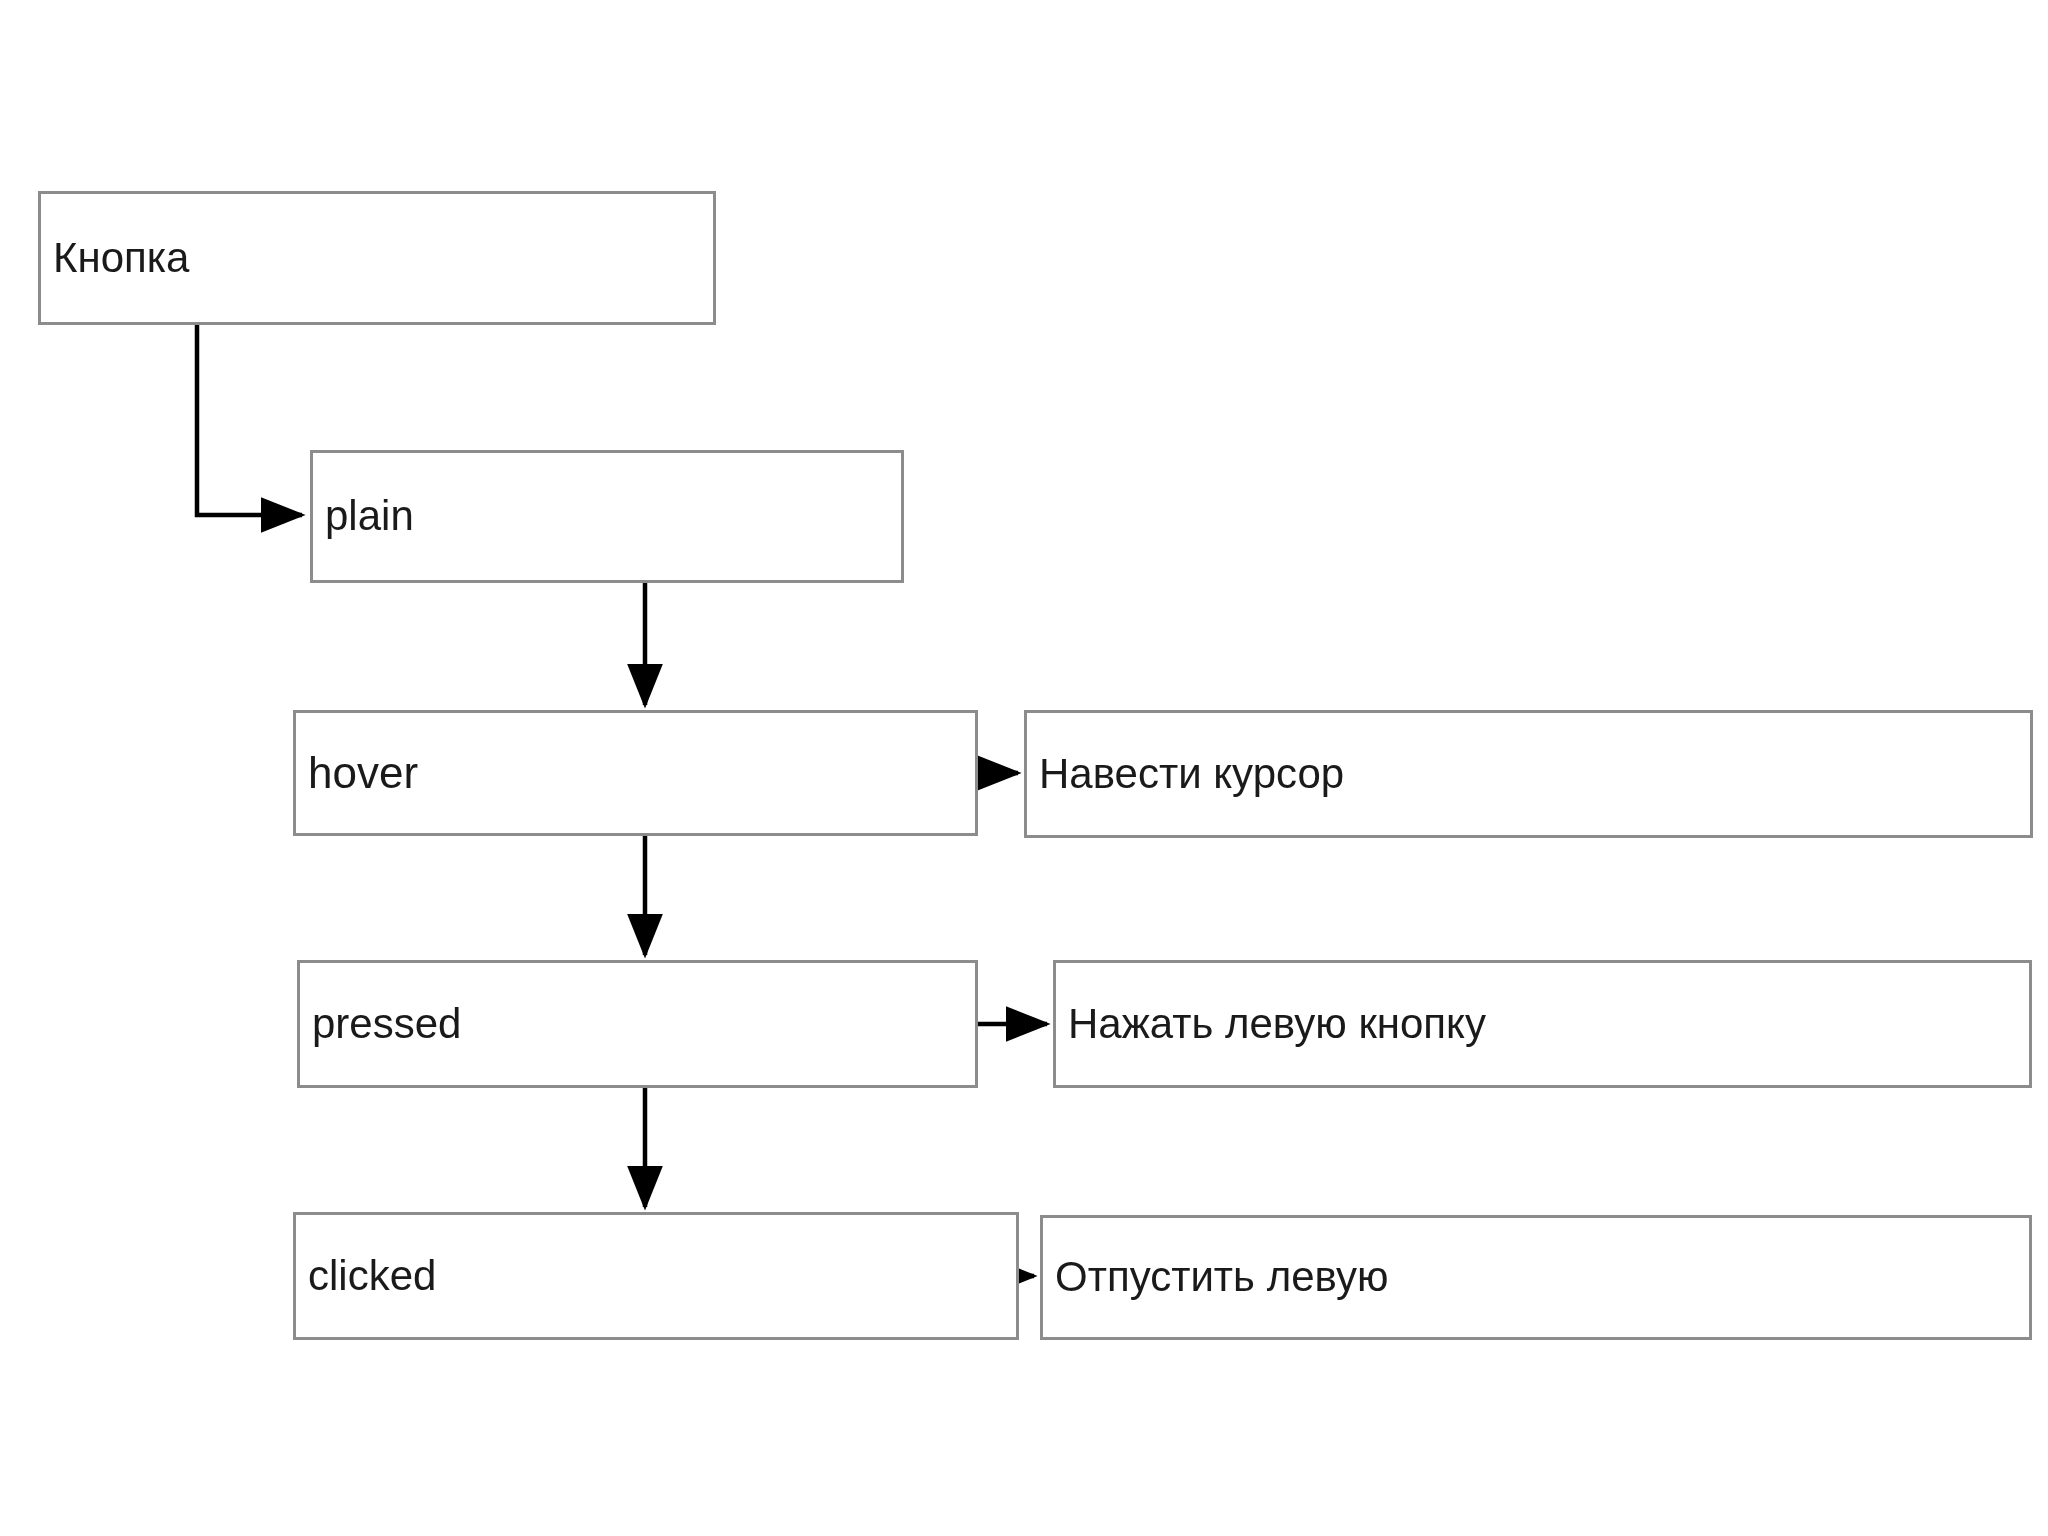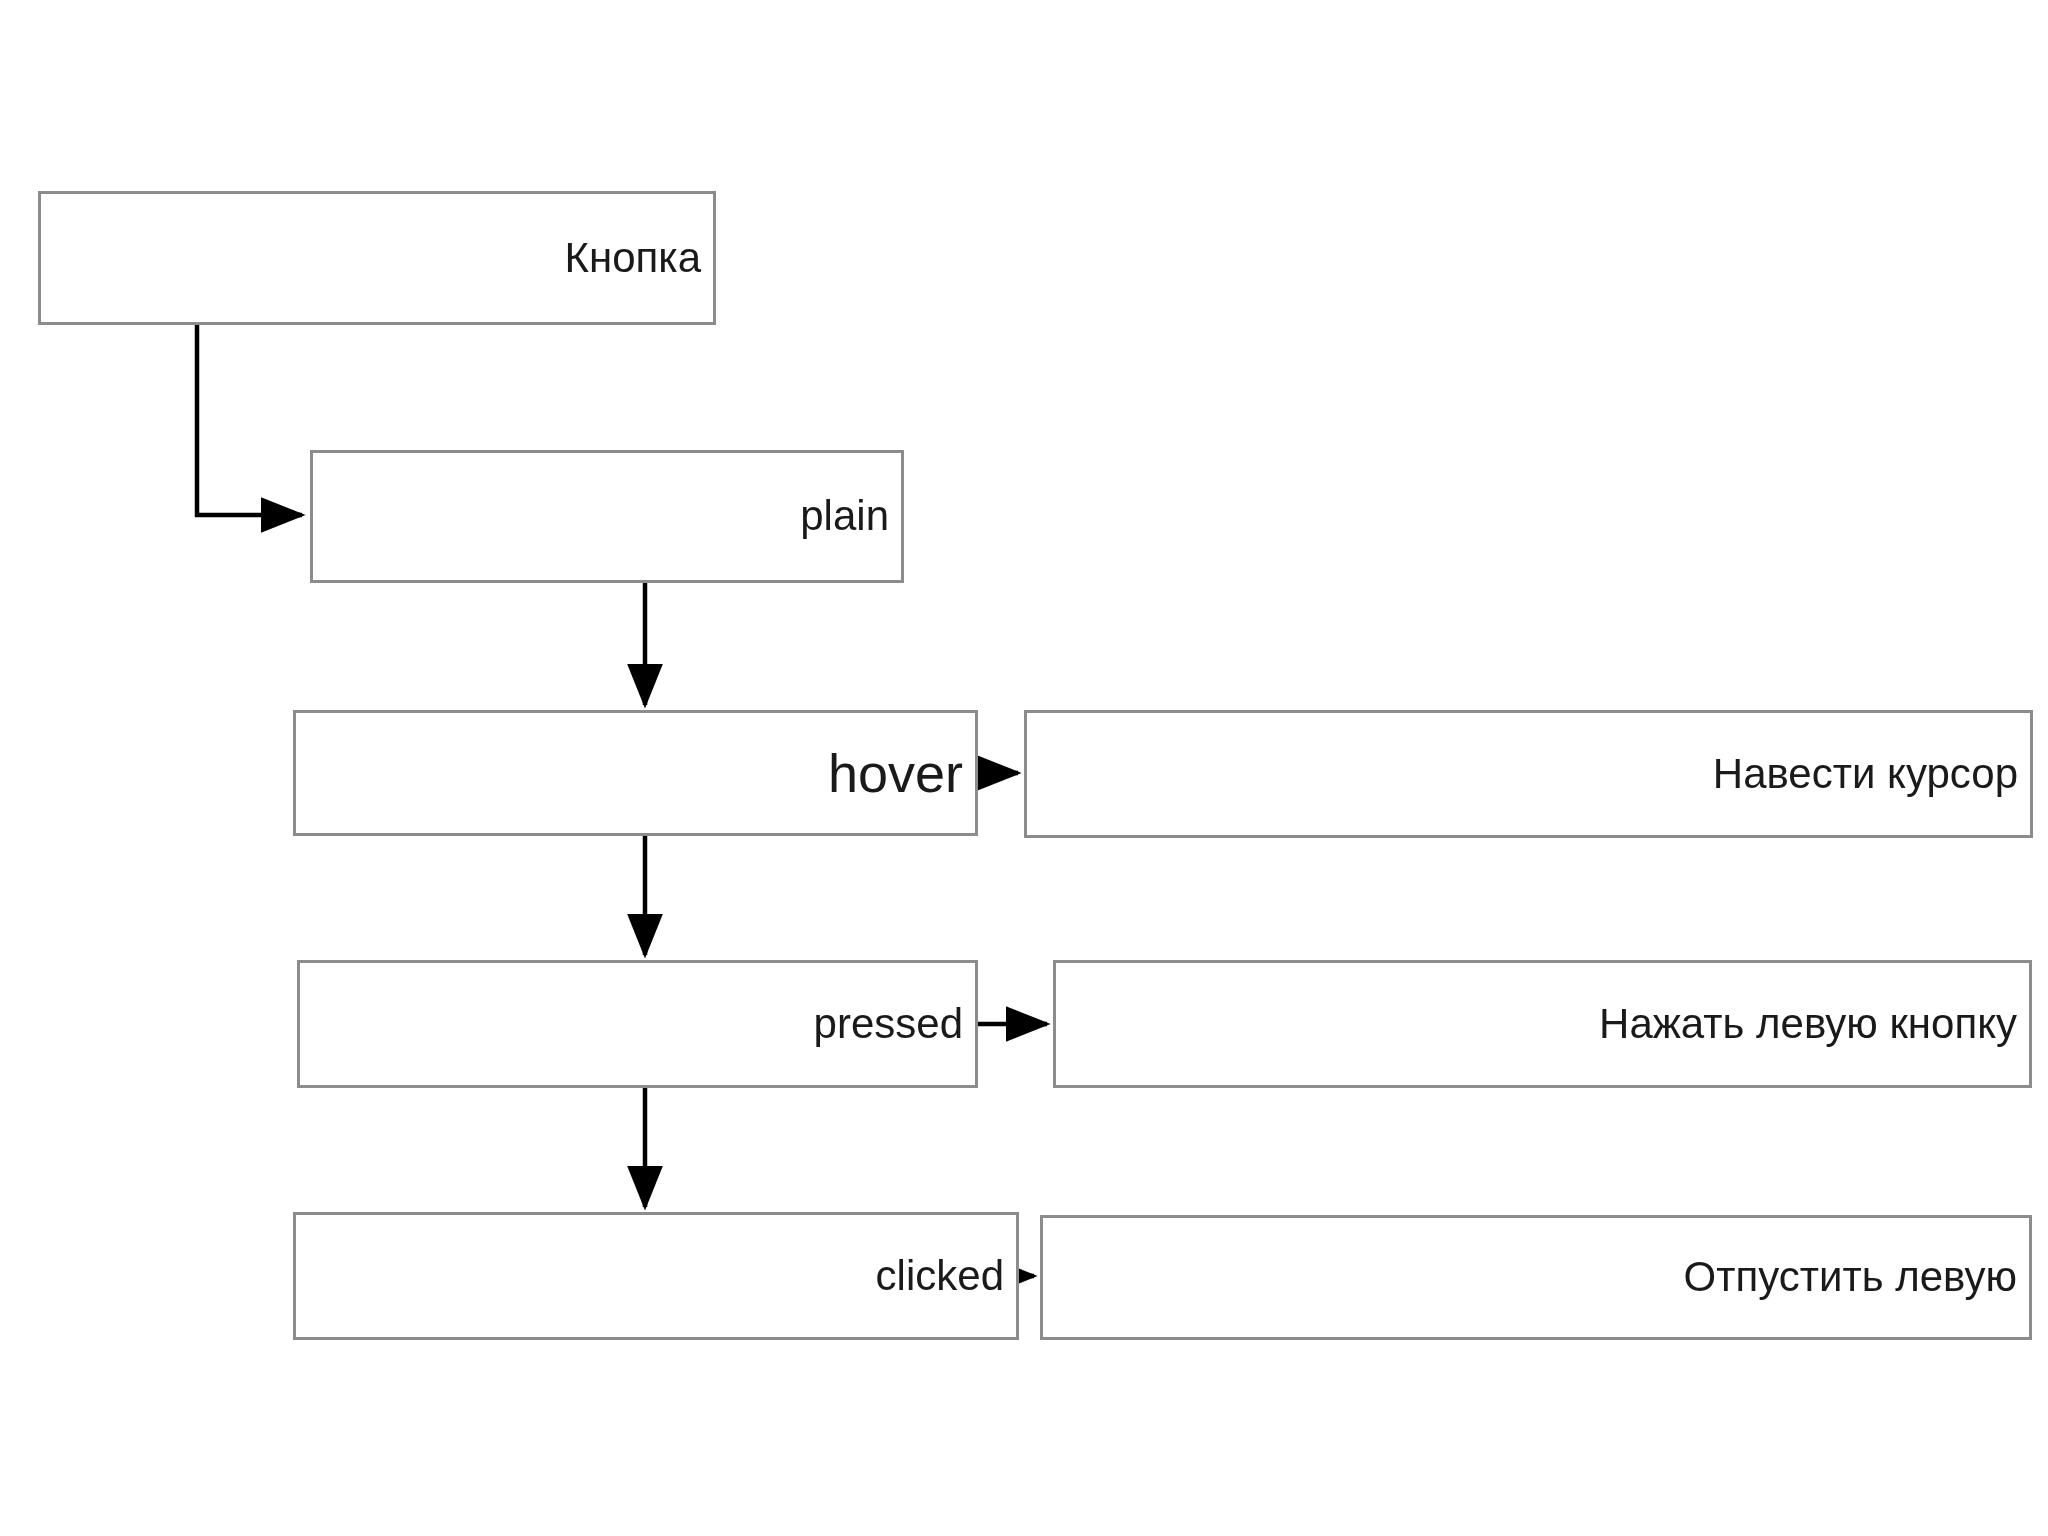--- a/index.html
+++ b/index.html
@@ -26,38 +26,37 @@
     height: 1536px;
     pointer-events: none;
   }
   .node {
     position: absolute;
     box-sizing: border-box;
     background: #ffffff;
     border: 3px solid #8c8c8c;
     display: flex;
     align-items: center;
-    justify-content: flex-end;
+    justify-content: flex-start;
     text-align: center;
     color: #1a1a1a;
     font-weight: 400;
     line-height: 1.2;
     z-index: 2;
-    padding-left: 20px;
   }
   .node-label {
     display: block;
     padding: 0 12px;
     white-space: nowrap;
   }
 
   
   #node-root      { left: 38px;   top: 191px;  width: 678px;  height: 134px; font-size: 42px; }
   #node-plain     { left: 310px;  top: 450px;  width: 594px;  height: 133px; font-size: 42px; }
-  #node-hover     { left: 293px;  top: 710px;  width: 685px;  height: 126px; font-size: 54px; }
+  #node-hover     { left: 293px;  top: 710px;  width: 685px;  height: 126px; font-size: 44px; }
   #node-pressed   { left: 297px;  top: 960px;  width: 681px;  height: 128px; font-size: 42px; }
   #node-clicked   { left: 293px;  top: 1212px; width: 726px;  height: 128px; font-size: 42px; }
   #node-hover-action   { left: 1024px; top: 710px;  width: 1009px; height: 128px; font-size: 42px; }
   #node-pressed-action { left: 1053px; top: 960px;  width: 979px;  height: 128px; font-size: 42px; }
   #node-clicked-action { left: 1040px; top: 1215px; width: 992px;  height: 125px; font-size: 42px; }
 </style>
 </head>
 <body>
 
 <div id="canvas">

